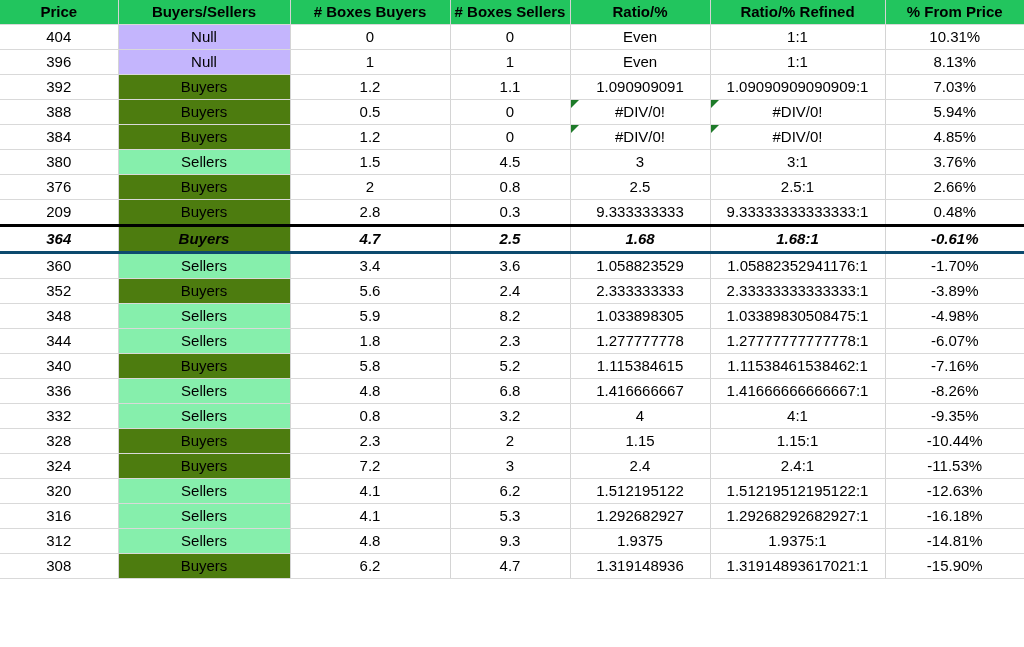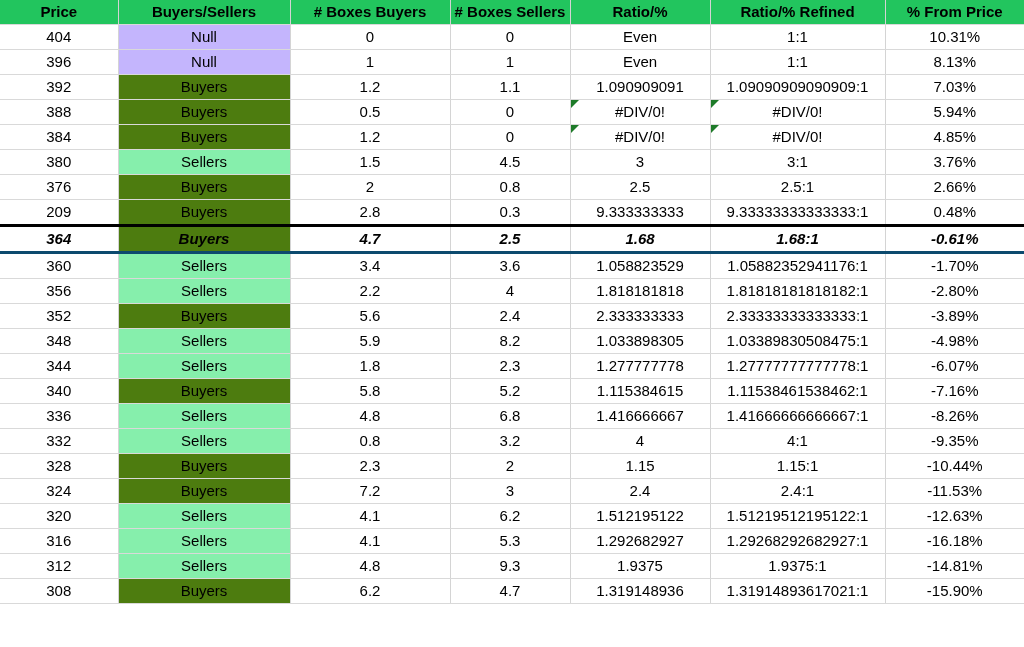--- a/index.html
+++ b/index.html
@@ -197,29 +197,20 @@
         <tr>
           <td><span>360</span></td>
           <td class="st-sellers"><span>Sellers</span></td>
           <td><span>3.4</span></td>
           <td><span>3.6</span></td>
           <td><span>1.058823529</span></td>
           <td><span>1.05882352941176:1</span></td>
           <td><span>-1.70%</span></td>
         </tr>
         <tr>
-          <td><span>356</span></td>
-          <td class="st-sellers"><span>Sellers</span></td>
-          <td><span>2.2</span></td>
-          <td><span>4</span></td>
-          <td><span>1.818181818</span></td>
-          <td><span>1.81818181818182:1</span></td>
-          <td><span>-2.80%</span></td>
-        </tr>
-        <tr>
           <td><span>352</span></td>
           <td class="st-buyers"><span>Buyers</span></td>
           <td><span>5.6</span></td>
           <td><span>2.4</span></td>
           <td><span>2.333333333</span></td>
           <td><span>2.33333333333333:1</span></td>
           <td><span>-3.89%</span></td>
         </tr>
         <tr>
           <td><span>348</span></td>

